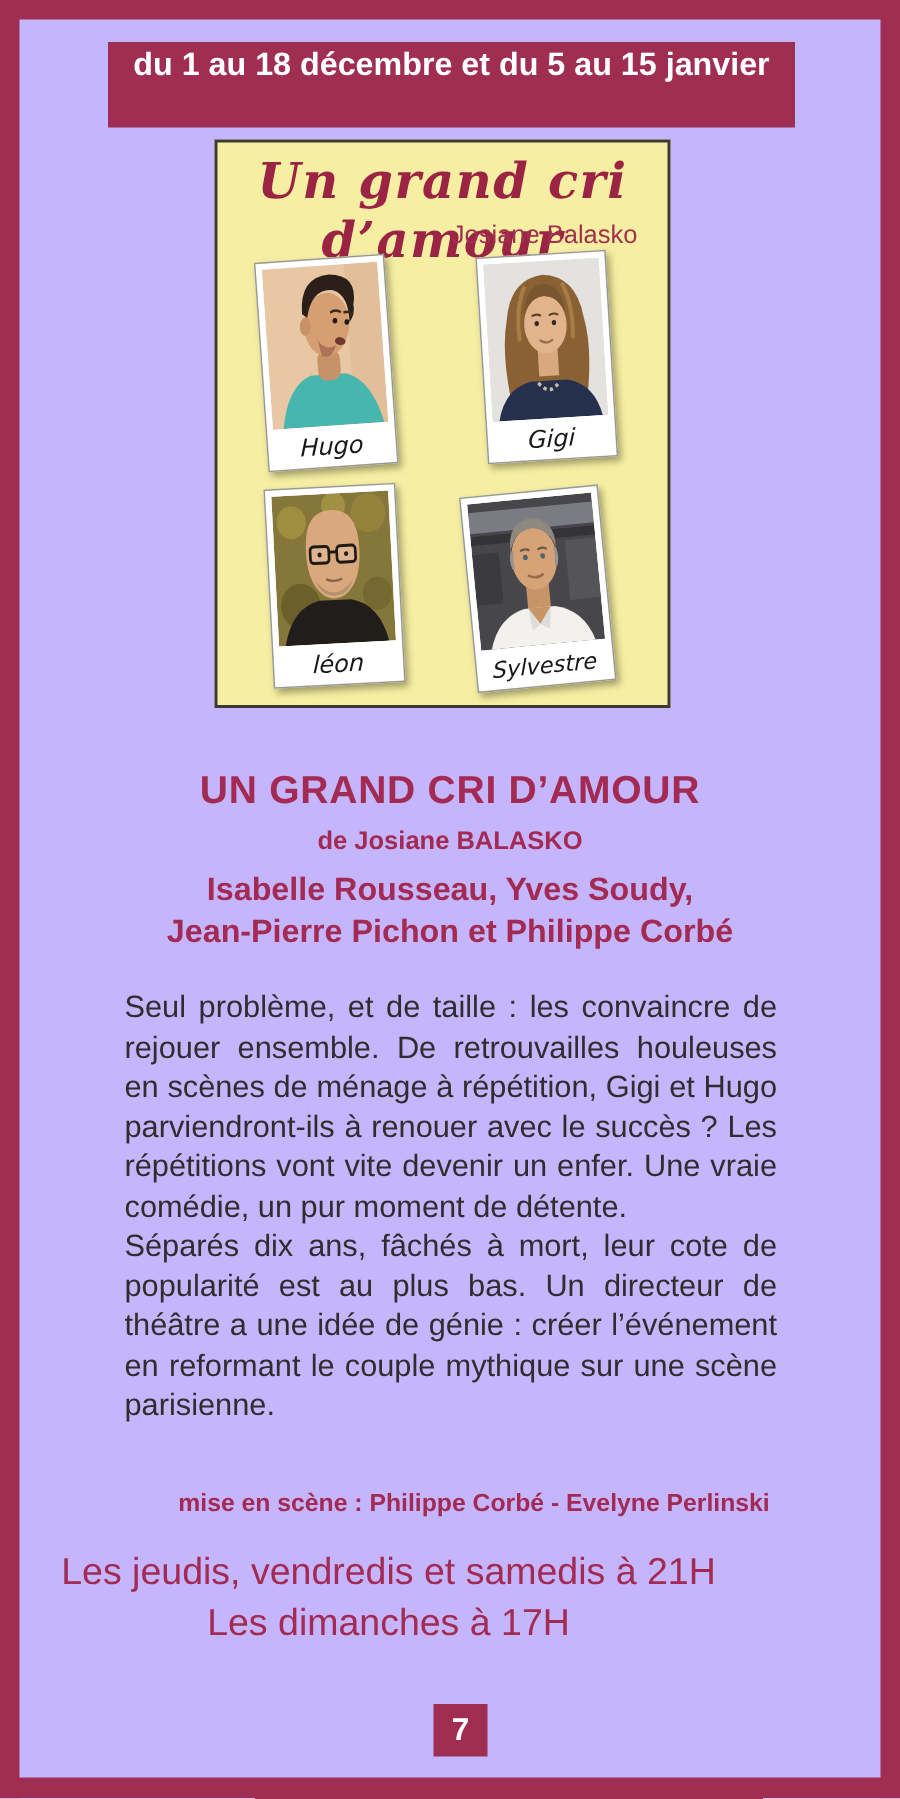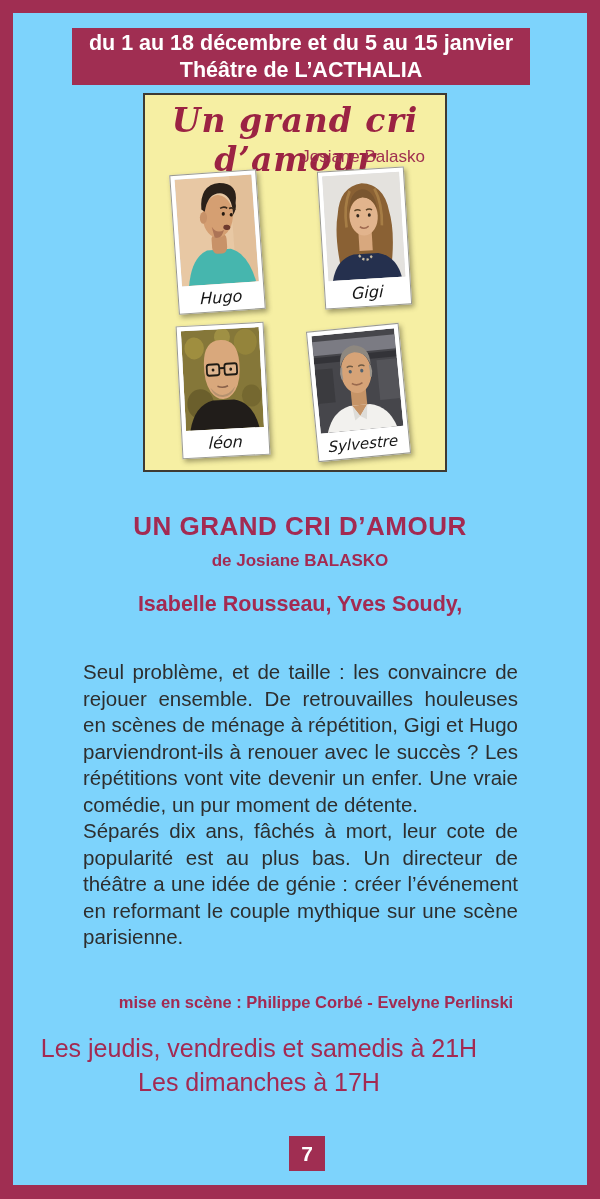--- a/index.html
+++ b/index.html
@@ -5,21 +5,21 @@
   :root{
     --accent:#A02E52;
     --accent-text:#A32A52;
     --poster-bg:#F6EFA3;
     --poster-border:#3E3A33;
     --body-text:#2E2E2E;
   }
   *{margin:0;padding:0;box-sizing:border-box;}
   html,body{background:#ffffff;}
   body{font-family:"Liberation Sans",sans-serif;}
-  .page{position:relative;width:600px;height:1199px;background:#7dd3fc;overflow:hidden;}
+  .page{position:relative;width:600px;height:1199px;background:#c4b5fd;overflow:hidden;}
   .frame{position:absolute;background:var(--accent);}
   .frame.top{left:0;top:0;width:600px;height:13px;}
   .frame.bottom{left:0;top:1185px;width:600px;height:14px;}
   .frame.left{left:0;top:0;width:13px;height:1199px;}
   .frame.right{left:587px;top:0;width:13px;height:1199px;}
 
   .header-bar{position:absolute;left:72px;top:28px;width:458px;height:57px;background:var(--accent);
     color:#ffffff;text-align:center;font-weight:bold;font-size:21.5px;line-height:27px;padding-top:2px;white-space:nowrap;}
 
   .poster{position:absolute;left:143px;top:93px;width:304px;height:379px;background:var(--poster-bg);
@@ -35,21 +35,21 @@
   .polaroid .caption{height:27px;display:flex;align-items:center;justify-content:center;
     font-family:"DejaVu Sans",sans-serif;font-style:italic;font-size:16px;color:#161616;transform:skewX(-5deg);}
   .p-hugo{left:29px;top:77px;width:87px;height:140px;transform:rotate(-4deg);}
   .p-gigi{left:176px;top:74px;width:87px;height:138px;transform:rotate(-3.5deg);}
   .p-leon{left:34px;top:229px;width:88px;height:133px;transform:rotate(-3deg);}
   .p-sylvestre{left:167px;top:232px;width:93px;height:131px;transform:rotate(-5.5deg);}
   .p-sylvestre .caption{font-size:15px;}
 
   .title-block{position:absolute;left:0;top:511px;width:600px;text-align:center;color:var(--accent-text);}
   .show-title{font-size:26px;font-weight:bold;letter-spacing:0.5px;margin-bottom:9px;}
-  .show-author{font-size:17px;font-weight:bold;margin-bottom:19px;}
+  .show-author{font-size:17px;font-weight:bold;margin-bottom:8px;}
   .cast-line{font-size:21.5px;font-weight:bold;line-height:28px;}
 
   .synopsis{position:absolute;left:83px;top:659px;width:435px;color:var(--body-text);
     font-size:20.5px;line-height:26.5px;text-align:justify;}
   .synopsis p{margin:0;}
 
   .direction{position:absolute;left:16px;top:993px;width:600px;text-align:center;
     font-size:16.5px;font-weight:bold;color:var(--accent-text);}
 
   .schedule{position:absolute;left:0;top:1031px;width:518px;text-align:center;
@@ -63,21 +63,20 @@
 
 <div class="page">
 
   <div class="frame top"></div>
   <div class="frame bottom"></div>
   <div class="frame left"></div>
   <div class="frame right"></div>
 
   <div class="header-bar">
     <div>du 1 au 18 décembre et du 5 au 15 janvier</div>
-    <div>Théâtre de L’ACTHALIA</div>
   </div>
 
   <div class="poster">
     <div class="poster-title">Un grand cri d’amour</div>
     <div class="poster-author">Josiane Balasko</div>
 
     <div class="polaroid p-hugo">
       <div class="photo">
         <svg viewBox="0 0 87 106" preserveAspectRatio="none">
           <rect width="87" height="106" fill="#E8C8A4"></rect>
@@ -171,20 +170,21 @@
         </svg>
       </div>
       <div class="caption">Sylvestre</div>
     </div>
   </div>
 
   <div class="title-block">
     <div class="show-title">UN GRAND CRI D’AMOUR</div>
     <div class="show-author">de Josiane BALASKO</div>
     <div class="cast-line">Isabelle Rousseau, Yves Soudy,</div>
+    <div class="cast-line">Jean-Pierre Pichon et Philippe Corbé</div>
   </div>
 
   <div class="synopsis">
     <p>Seul problème, et de taille : les convaincre de rejouer ensemble. De retrouvailles houleuses en scènes de ménage à répétition, Gigi et Hugo parviendront-ils à renouer avec le succès ? Les répétitions vont vite devenir un enfer. Une vraie comédie, un pur moment de détente.</p>
     <p>Séparés dix ans, fâchés à mort, leur cote de popularité est au plus bas. Un directeur de théâtre a une idée de génie : créer l’événement en reformant le couple mythique sur une scène parisienne.</p>
   </div>
 
   <div class="direction">mise en scène : Philippe Corbé - Evelyne Perlinski</div>
 
   <div class="schedule">

